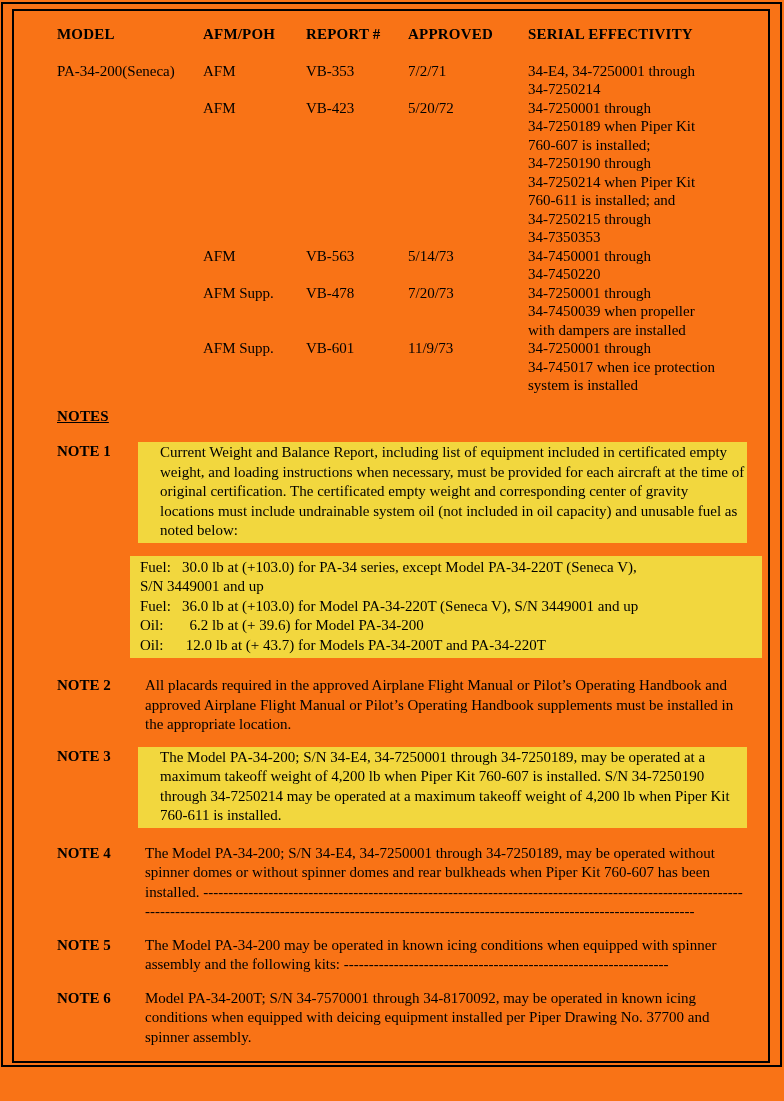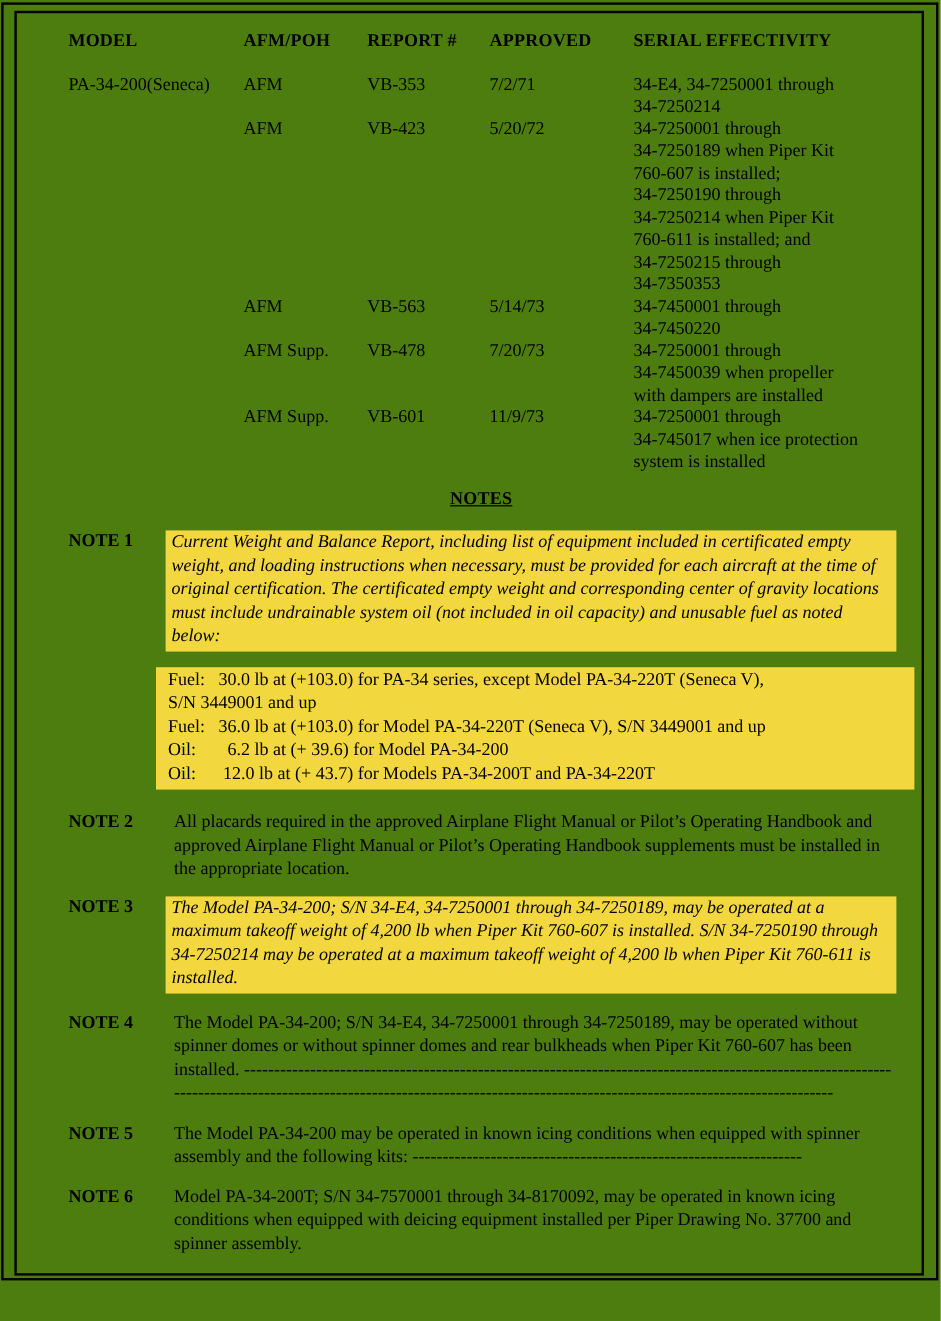--- a/index.html
+++ b/index.html
@@ -1,17 +1,17 @@
 <!DOCTYPE html>
 <html style="--hl: #F2D73E;"><head>
 <meta charset="utf-8">
 <style>
   html,body { margin:0; padding:0; background:#ffffff; }
   .page {
-    position:relative; width:784px; height:1101px; background:#4d7c0f;
+    position:relative; width:784px; height:1101px; background:#f97316;
     font-family:"Liberation Serif","DejaVu Serif",serif;
     color:#000; font-size:15px;
   }
   .outer-frame {
     position:absolute; left:1px; top:2px; width:781px; height:1065px;
     border:2px solid #000; box-sizing:border-box;
   }
   .inner-frame {
     position:absolute; left:12px; top:9px; width:758px; height:1054px;
     border:2px solid #000; box-sizing:border-box; overflow:hidden;
@@ -20,37 +20,36 @@
 
   
   .cert-grid { display:grid; grid-template-columns:146px 103px 102px 120px 1fr; line-height:18.5px; }
   .cert-head { margin-bottom:18px; }
   .cert-grid .hcell { font-weight:bold; letter-spacing:0.2px; }
   .cell-serial { white-space:pre-line; }
 
   
   .notes-heading {
     margin-top:12px; font-weight:bold; text-decoration:underline;
-    line-height:19.5px; letter-spacing:0.2px;text-align:center;
+    line-height:19.5px; letter-spacing:0.2px;
   }
   .note { display:grid; grid-template-columns:88px 1fr; line-height:19.5px; }
   .note-label { font-weight:bold; position:relative; white-space:nowrap; }
   .note-body { position:relative; }
   .mt16 { margin-top:16px; } .mt18 { margin-top:18px; }
   .mt12 { margin-top:12px; } .mt14 { margin-top:14px; }
 
   .note.hl .note-label::before {
     content:""; position:absolute; left:-27px; top:-2px; width:106px; height:24px;
     background:var(--hl); z-index:-1;
   }
   .note.hl .note-body {
     background:var(--hl);
     margin-left:-7px; margin-right:-2px;
-    padding:1px 2px 2px 5px;
-    font-style:italic;
+    padding:1px 2px 2px 22px;
   }
 
   .fuel-block {
     background:var(--hl);
     margin:13px 0 0 73px; width:632px; box-sizing:border-box;
     padding:2px 0 3px 10px;
     white-space:pre-line; line-height:19.5px;
   }
 
   .dashes { word-break:break-all; }

